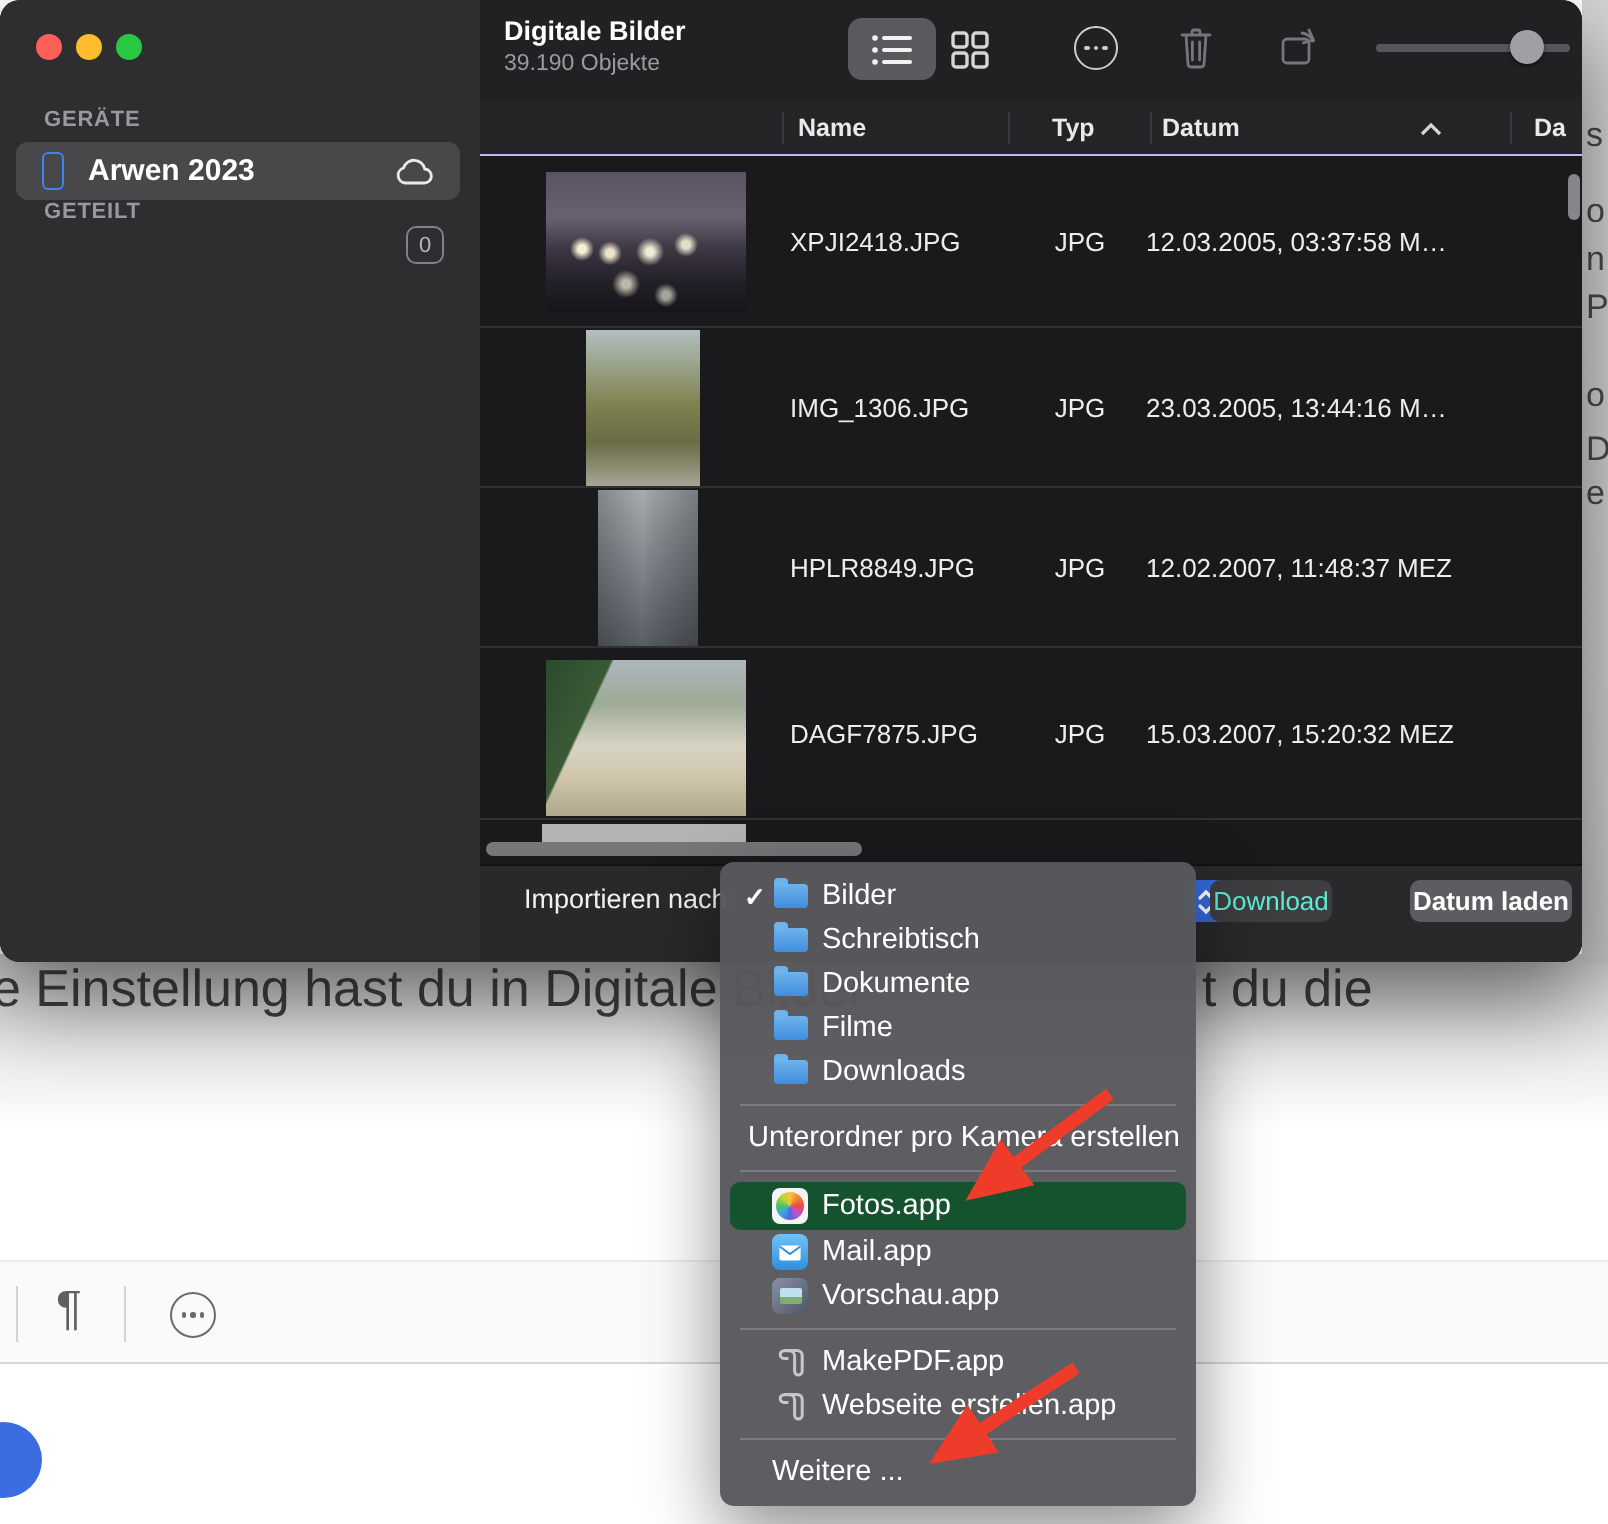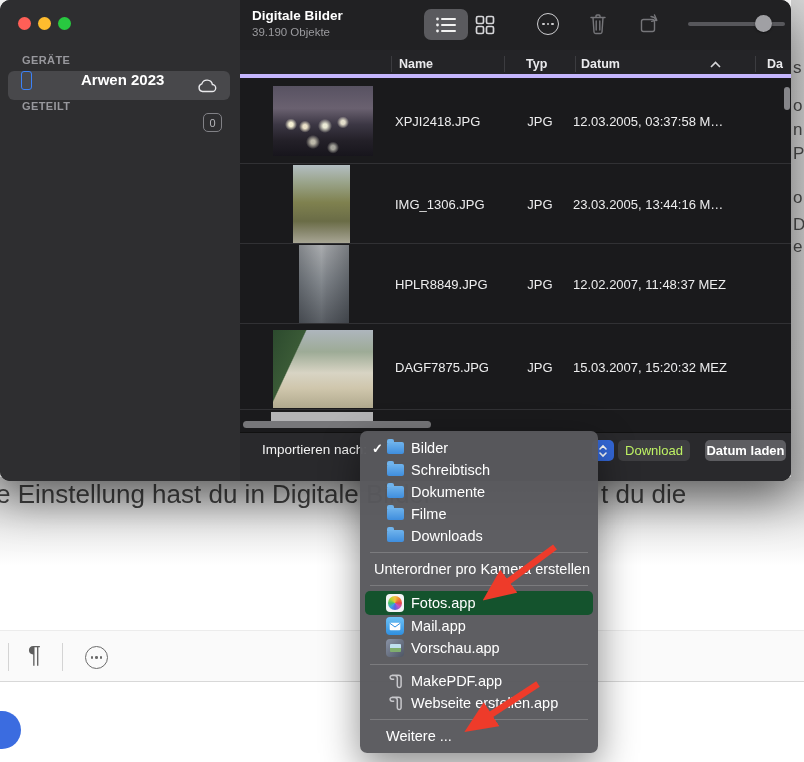--- a/index.html
+++ b/index.html
@@ -37,21 +37,21 @@
   
   .window { position:absolute; left:0; top:0; width:791px; height:481px; border-radius:10px;
     background:#1d1d1f; box-shadow:0 18px 45px rgba(0,0,0,.5); overflow:hidden; }
   .sidebar { position:absolute; left:0; top:0; width:240px; height:481px; background:#2e2e30; }
   .tl { position:absolute; top:17px; width:13px; height:13px; border-radius:50%; }
   .tl.red{ left:18px; background:#ff5f57; } .tl.yellow{ left:38px; background:#febc2e; }
   .tl.green{ left:58px; background:#28c840; }
   .side-label { position:absolute; left:22px; font-size:11px; font-weight:700;
     color:#98989d; letter-spacing:.4px; }
   .device-row { position:absolute; left:8px; top:71px; width:222px; height:29px;
-    border-radius:6px; background:#48484b; display:flex; align-items:flex-start;gap:37px; }
+    border-radius:6px; background:#48484b; display:flex; align-items:center; }
   .iphone-icon { width:11px; height:19px; border:1.6px solid #3c82f8; border-radius:3px;
     margin-left:13px; }
   .device-name { margin-left:12px; color:#fff; font-size:15px; font-weight:600; }
   .cloud { position:absolute; right:12px; top:8px; }
   .shared-badge { position:absolute; left:203px; top:113px; width:19px; height:19px;
     border:1.5px solid #818186; border-radius:5px; color:#b7b7bb; font-size:11px;
     display:flex; align-items:center; justify-content:center; }
 
   .main { position:absolute; left:240px; top:0; width:551px; height:481px; background:#212123; }
   .win-title { position:absolute; left:12px; top:8px; color:#fff; font-size:13.5px; font-weight:700; }
@@ -62,21 +62,21 @@
     display:flex; align-items:center; justify-content:center; }
   .tb-ellipsis { left:297px; top:13px; width:22px; height:22px; border-color:#cfcfd2; }
   .tb-ellipsis i { background:#cfcfd2; }
   .tb-icon { position:absolute; top:12px; }
   .slider-track { position:absolute; left:448px; top:22px; width:97px; height:4px;
     border-radius:2px; background:#57575b; }
   .slider-knob { position:absolute; left:515px; top:15px; width:17px; height:17px;
     border-radius:50%; background:#a0a0a4; box-shadow:0 1px 2px rgba(0,0,0,.5); }
 
   .thead { position:absolute; left:0; top:50px; width:551px; height:28px; background:#242427;
-    border-bottom:4px solid #c4b5fd; }
+    border-bottom:1px solid #c4b5fd; }
   .th { position:absolute; top:7px; color:#e9e9ec; font-size:12.5px; font-weight:700; }
   .th-div { position:absolute; top:6px; width:1px; height:16px; background:#3c3c40; }
   .sort-chevron { position:absolute; left:470px; top:11px; }
 
   .list { position:absolute; left:0; top:78px; width:551px; height:354px; background:#1a1a1c; }
   .row { position:relative; width:100%; border-bottom:1px solid #313134; }
   .thumb { position:absolute; }
   .cell { position:absolute; color:#ededee; font-size:13px; top:50%; transform:translateY(-50%); }
   .c-name { left:155px; } .c-type { left:280px; width:40px; text-align:center; } .c-date { left:333px; }
 
@@ -104,21 +104,21 @@
   .vscroll { position:absolute; left:544px; top:9px; width:6px; height:23px; border-radius:3px; background:#86868a; }
 
   .wfooter { position:absolute; left:0; top:432px; width:551px; height:49px; background:#29292c;
     border-top:1px solid #111; }
   .import-label { position:absolute; left:22px; top:9px; color:#f2f2f2; font-size:13.5px; }
   .popup-cap { position:absolute; left:352px; top:7px; width:22px; height:21px;
     border-radius:5px; background:#3468d9; display:flex; align-items:center; justify-content:center; }
   .btn { position:absolute; top:7px; height:21px; border-radius:5px; font-size:13px;
     display:flex; align-items:center; justify-content:center; border:none;
     font-family:"Liberation Sans",sans-serif; }
-  .btn-download { left:378px; width:72px; background:#3e3e41; color:#bef264; }
+  .btn-download { left:365px; width:61px; background:#3e3e41; color:#5eead4; }
   .btn-load-all { left:465px; width:81px; background:#5d5d61; color:#fff; font-weight:600; }
 
   
   .menu { position:absolute; left:360px; top:431px; width:238px; border-radius:7px;
     background:rgba(89,89,93,.97); box-shadow:0 14px 38px rgba(0,0,0,.45);
     padding:6px 0; z-index:5; }
   .mi { height:22px; display:flex; align-items:center; padding:0 8px 0 12px;
     color:#fff; font-size:14.5px; white-space:nowrap; }
   .mi .check { width:14px; font-size:13px; font-weight:700; }
   .mi .mi-icon { width:18px; height:18px; margin-right:7px; display:flex;

